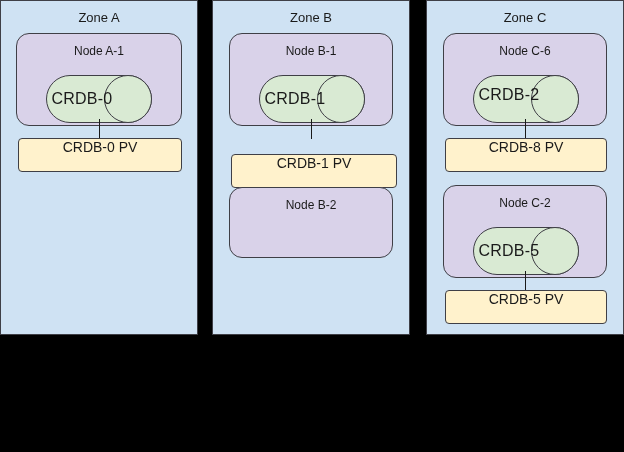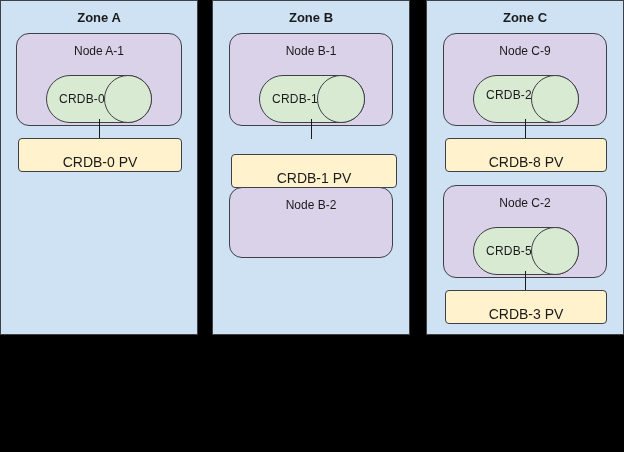--- a/index.html
+++ b/index.html
@@ -30,21 +30,20 @@
   }
   .zone-title {
     position: absolute;
     left: 0;
     right: 0;
     top: 9px;
     text-align: center;
     font-size: 13px;
     color: #1a1a1a;
     line-height: 16px;
-    font-weight: bold;
   }
   .node {
     position: absolute;
     background: #d9d2e9;
     border: 1px solid #3f3f46;
     border-radius: 13px;
     box-sizing: border-box;
   }
   .node-title {
     position: absolute;
@@ -56,21 +55,21 @@
     color: #1a1a1a;
     line-height: 17px;
   }
   .pv {
     position: absolute;
     background: #fff2cc;
     border: 1px solid #3f3f46;
     border-radius: 4px;
     box-sizing: border-box;
     display: flex;
-    align-items: flex-end;
+    align-items: flex-start;
     justify-content: center;
   }
   .pv-label {
     font-size: 14px;
     color: #1a1a1a;
     line-height: 17px;
   }
   .cyl {
     position: absolute;
   }
@@ -80,21 +79,21 @@
   }
   .cyl-label {
     position: absolute;
     left: 0;
     top: 0;
     right: 34px;
     bottom: 0;
     display: flex;
     align-items: center;
     justify-content: center;
-    font-size: 12px;
+    font-size: 16px;
     color: #1a1a1a;
     letter-spacing: 0.2px;
   }
   .connector {
     position: absolute;
     width: 1px;
     background: #1a1a1a;
   }
 </style>
 </head>
@@ -148,21 +147,21 @@
 
   <div class="node" style="left:229px; top:187px; width:164px; height:71px;">
     <div class="node-title">Node B-2</div>
   </div>
 
   <div class="zone" style="left:426px; top:0px; width:198px; height:335px;">
     <div class="zone-title">Zone C</div>
   </div>
 
   <div class="node" style="left:443px; top:33px; width:164px; height:93px;">
-    <div class="node-title">Node C-9</div>
+    <div class="node-title">Node C-6</div>
   </div>
 
   <div class="cyl" style="left:473px; top:75px; width:106px; height:39px;">
     <svg width="106" height="48" viewBox="0 0 106 48" aria-hidden="true">
       <path d="M 24,0.5 L 82,0.5 A 23.5,23.5 0 0 1 82,47.5 L 24,47.5 A 23.5,23.5 0 0 1 24,0.5 Z" fill="#d9ead3" stroke="#3f3f46" stroke-width="1"></path>
       <ellipse cx="82" cy="24" rx="23.5" ry="23.5" fill="#d9ead3" stroke="#3f3f46" stroke-width="1"></ellipse>
     </svg>
     <div class="cyl-label">CRDB-2</div>
   </div>
 
@@ -180,16 +179,16 @@
     <svg width="106" height="48" viewBox="0 0 106 48" aria-hidden="true">
       <path d="M 24,0.5 L 82,0.5 A 23.5,23.5 0 0 1 82,47.5 L 24,47.5 A 23.5,23.5 0 0 1 24,0.5 Z" fill="#d9ead3" stroke="#3f3f46" stroke-width="1"></path>
       <ellipse cx="82" cy="24" rx="23.5" ry="23.5" fill="#d9ead3" stroke="#3f3f46" stroke-width="1"></ellipse>
     </svg>
     <div class="cyl-label">CRDB-5</div>
   </div>
 
   <div class="connector" style="left:525px; top:271px; height:20px;"></div>
 
   <div class="pv" style="left:445px; top:290px; width:162px; height:34px;">
-    <span class="pv-label">CRDB-3 PV</span>
+    <span class="pv-label">CRDB-5 PV</span>
   </div>
 
 </div>
 
 </body></html>

